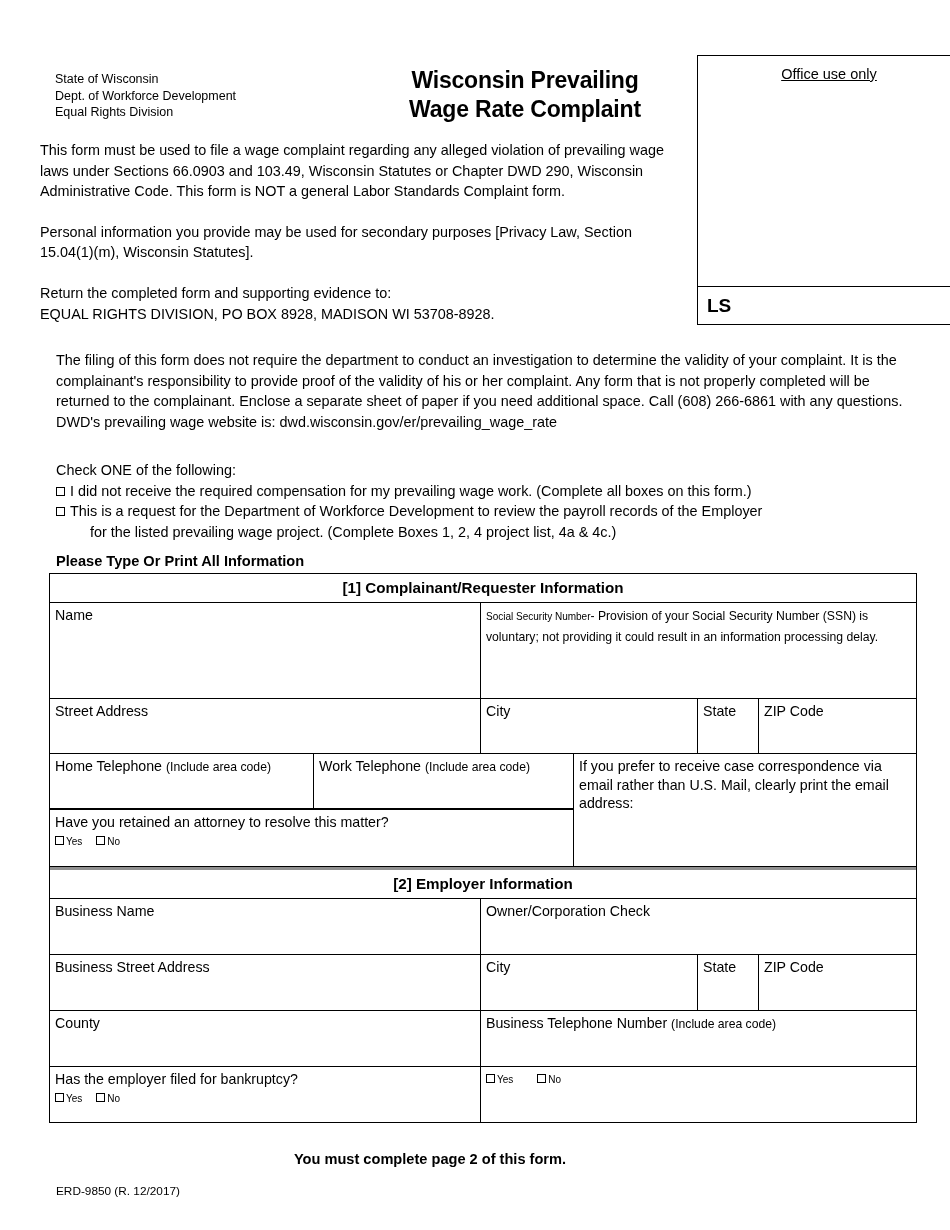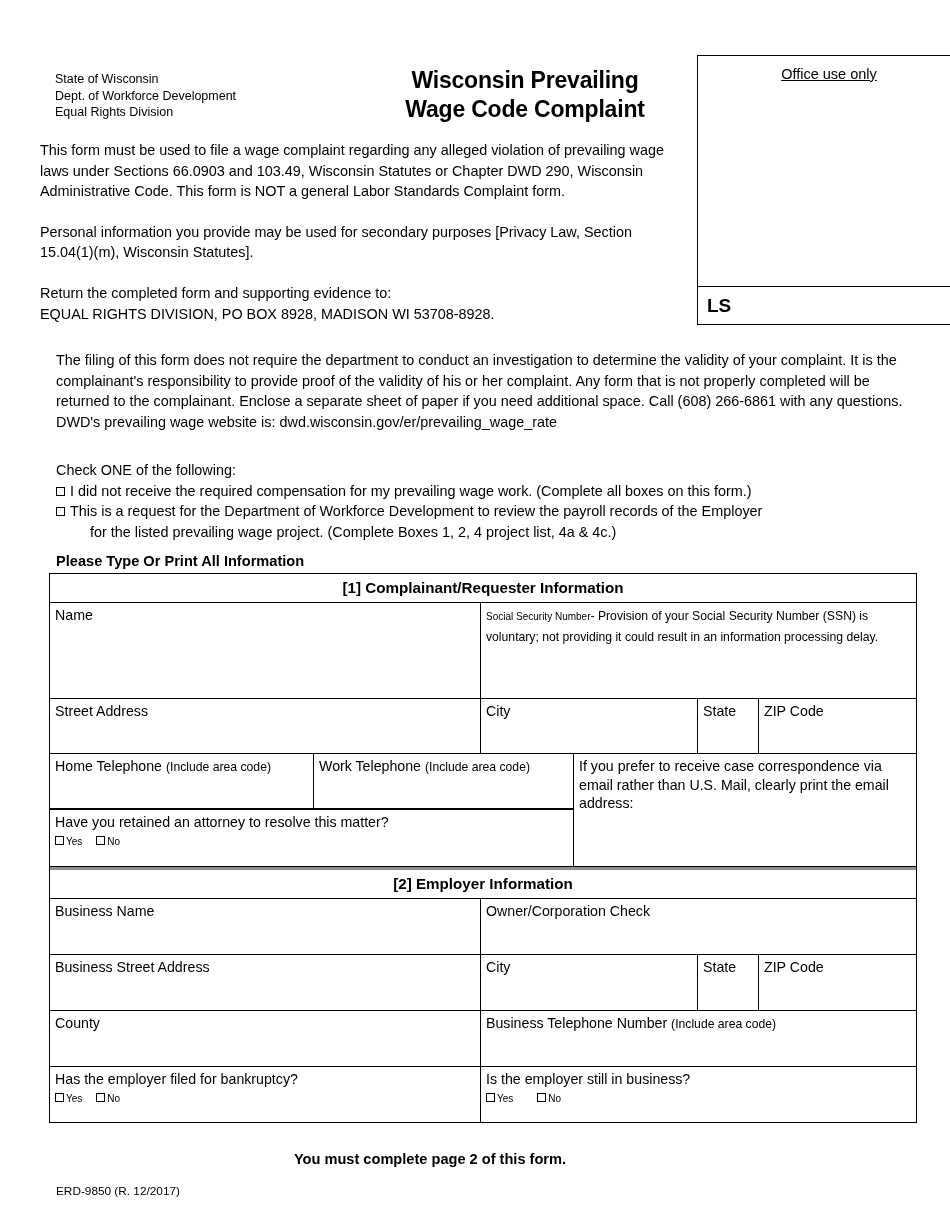--- a/index.html
+++ b/index.html
@@ -122,21 +122,21 @@
 <div class="page">
 
   <div class="agency">
     <div>State of Wisconsin</div>
     <div>Dept. of Workforce Development</div>
     <div>Equal Rights Division</div>
   </div>
 
   <div class="form-title">
     <div>Wisconsin Prevailing</div>
-    <div>Wage Code Complaint</div>
+    <div>Wage Rate Complaint</div>
   </div>
 
   <div class="office-box">
     <div class="office-top">
       <div class="office-label">Office use only</div>
     </div>
     <div class="office-bottom">
       <span class="office-ls">LS</span>
     </div>
   </div>
@@ -247,21 +247,20 @@
         <span>Business Telephone Number</span> <span class="small">(Include area code)</span>
       </div>
     </div>
 
     <div class="frow last" style="height:55px">
       <div class="fcell" style="width:431px">
         <div>Has the employer filed for bankruptcy?</div>
         <div class="yesno"><span class="cbx"></span><span>Yes</span><span class="gap-wide"></span><span class="cbx"></span><span>No</span></div>
       </div>
       <div class="fcell nb" style="width:435px">
-        <div>Is the employer still in business?</div>
         <div class="yesno"><span class="cbx"></span><span>Yes</span><span class="gap-wide" style="width:24px"></span><span class="cbx"></span><span>No</span></div>
       </div>
     </div>
 
   </div>
 
   <div class="footer-note">You must complete page 2 of this form.</div>
   <div class="form-id">ERD-9850 (R. 12/2017)</div>
 
 </div>

